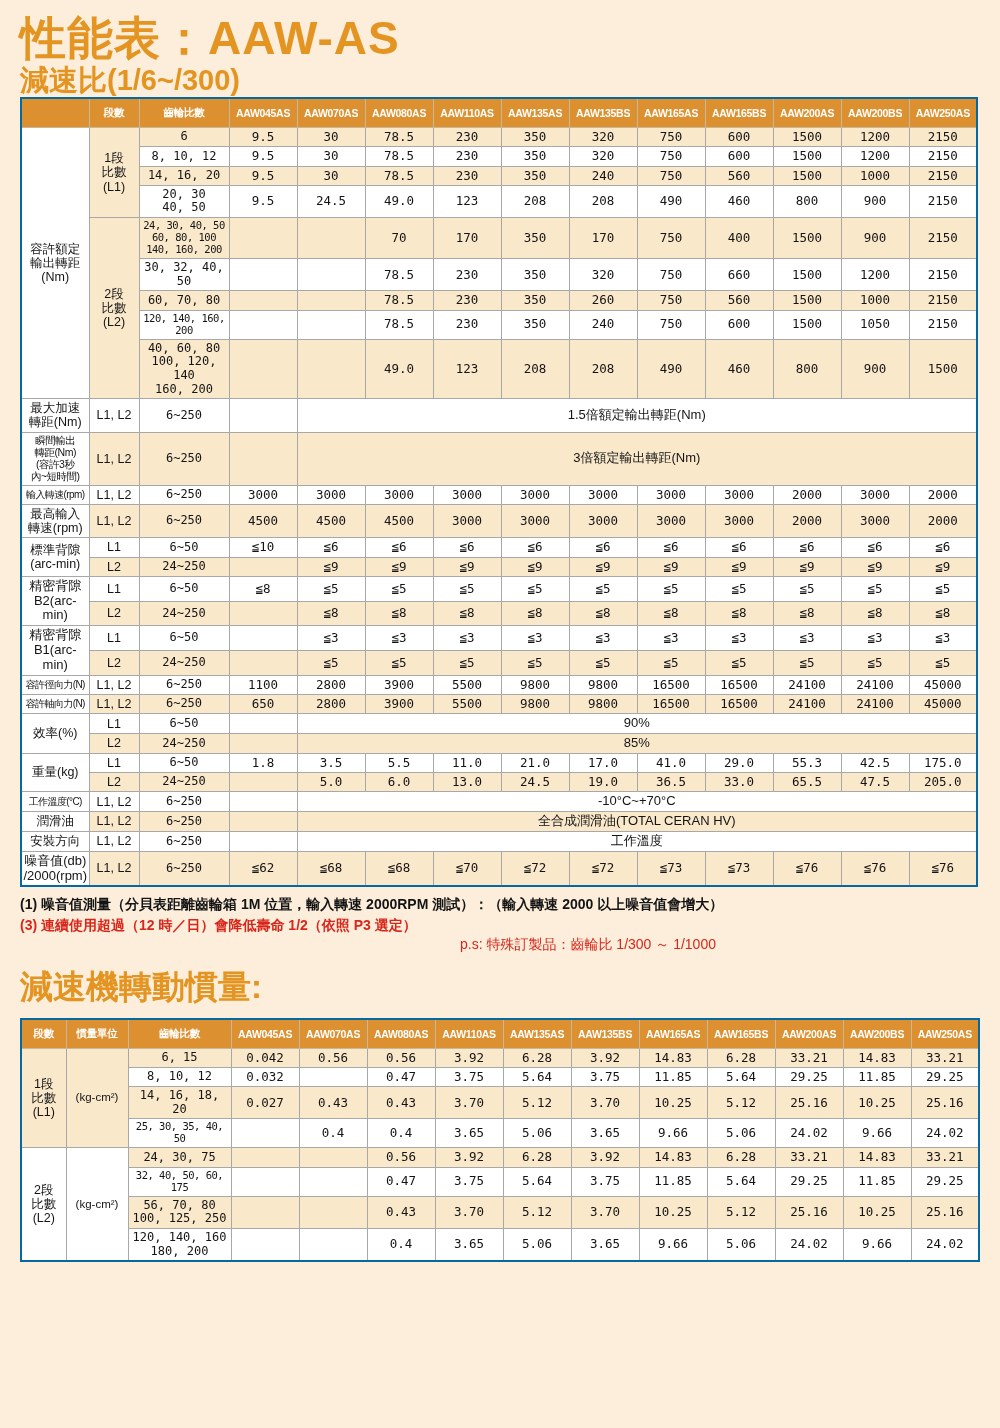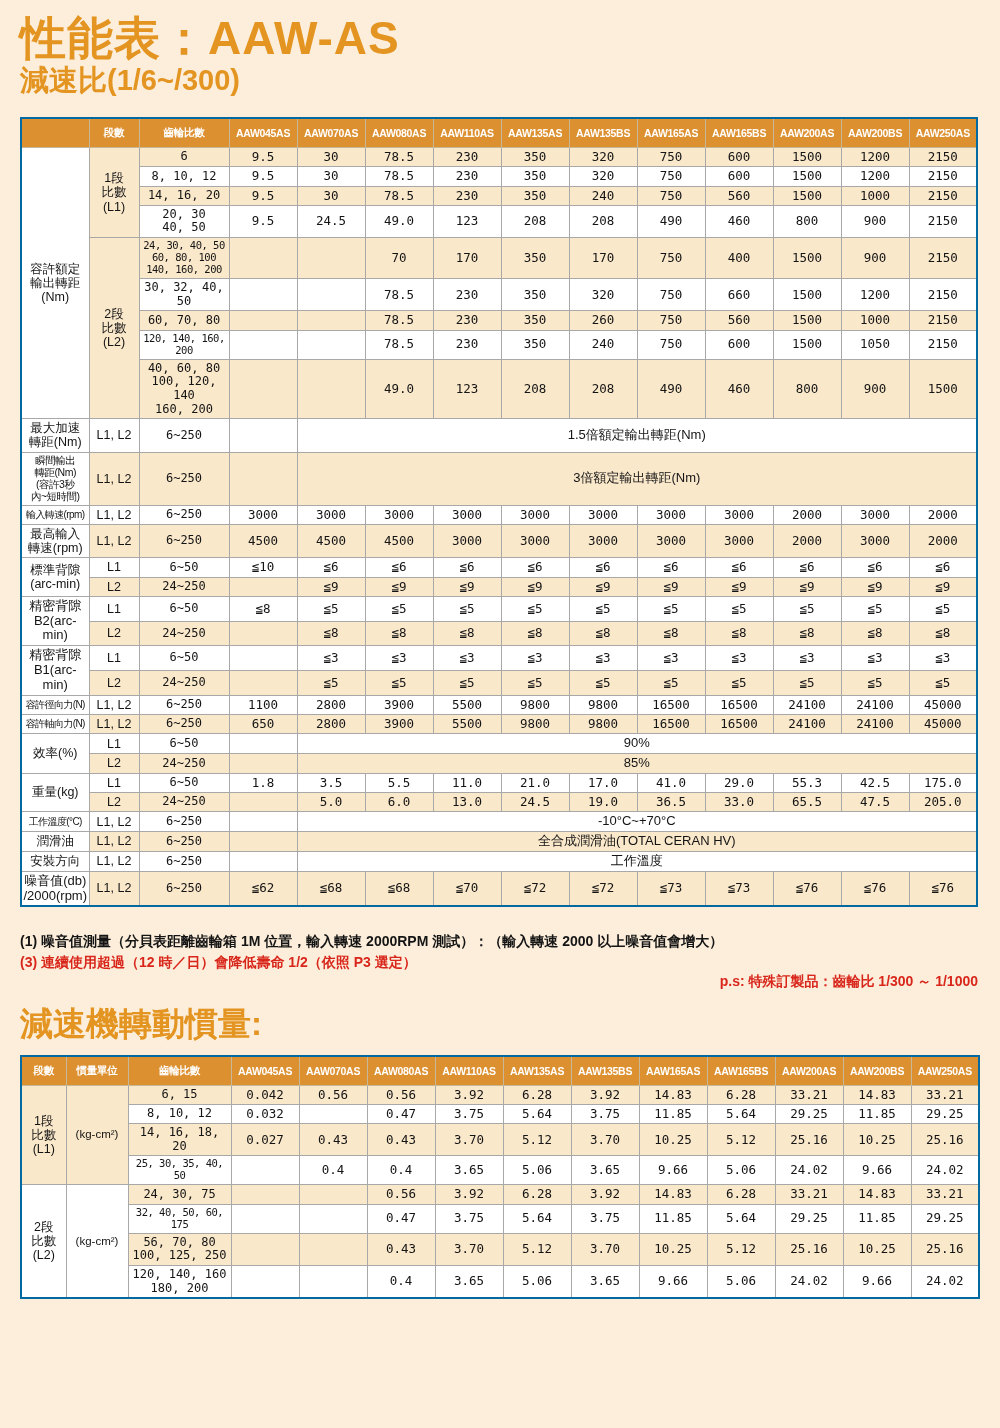--- a/index.html
+++ b/index.html
@@ -7,44 +7,44 @@
     --red:#C8241A; --note_red:#D9261B; --cream:#FAE8CB; --border_gray:#A8A8A8; --text:#141414;
   }
   *{box-sizing:border-box;}
   html,body{margin:0;padding:0;}
   body{width:1000px;height:1428px;background:var(--page_bg);
        font-family:"Liberation Sans","DejaVu Sans",sans-serif;color:var(--text);overflow:hidden;}
   .page{width:1000px;height:1140px;padding:14px 20px 0 20px;}
   .t1{font-size:46px;font-weight:bold;color:var(--title_orange);line-height:1.08;letter-spacing:1px;}
   .t2{font-size:37px;font-weight:bold;color:var(--title_orange);line-height:1.12;letter-spacing:1px;}
   .t2 .red{color:var(--red);}
-  .t3{font-size:29px;font-weight:bold;color:var(--title_orange);line-height:1.15;margin-bottom:20px;}
+  .t3{font-size:29px;font-weight:bold;color:var(--title_orange);line-height:1.15;margin-bottom:0;}
   table{border-collapse:collapse;table-layout:fixed;width:958px;border:2px solid #0369a1;}
   th{background:var(--header_orange);color:#fff;font-size:10.5px;font-weight:bold;
      padding:7px 0;border:1px solid #c8b89a;letter-spacing:-0.3px;overflow:hidden;}
   td{border:1px solid var(--border_gray);text-align:center;vertical-align:middle;
      padding:2px 1px;font-size:13px;line-height:1.14;white-space:pre-line;overflow:hidden;color:var(--text);}
   tr.c td{background:var(--cream);}
   tr.w td{background:#fff;}
   td.lbl{background:#fff !important;font-size:12.5px;}
   td.bgc{background:var(--cream) !important;}
   td.bgw{background:#fff !important;}
   td.num{font-family:"DejaVu Sans Mono","DejaVu Sans",monospace;font-size:12.5px;}
   td.ratio{font-family:"DejaVu Sans Mono","DejaVu Sans",monospace;font-size:12px;}
   td.seg{font-size:12.5px;}
   td.unit{font-size:11.5px;}
   td.merged{font-size:13px;}
   td.sm{font-size:10.5px;letter-spacing:-0.5px;}
   td.sm1{font-size:13px;}
   td.xs{font-size:10px;letter-spacing:-0.6px;white-space:nowrap;}
-  .notes{width:958px;margin:24px 0 2px 0;font-size:14px;font-weight:bold;line-height:1.45;}
+  .notes{width:958px;margin:7px 0 2px 0;font-size:14px;font-weight:bold;line-height:1.45;}
   .notes .row2{display:flex;}
   .notes .n2{width:440px;flex:none;}
   .notes .redtxt{color:var(--note_red);}
-  .ps{margin-left:440px;color:var(--note_red);font-weight:bold;font-size:14px;line-height:1.4;text-align:right;}
+  .ps{margin-left:440px;color:var(--note_red);font-weight:normal;font-size:14px;line-height:1.4;}
   .sec2{font-size:33px;font-weight:bold;color:var(--title_orange);margin:10px 0 8px 0;}
 </style>
 </head>
 <body>
 
 <div class="page">
   <div class="t1">性能表：AAW-AS</div>
   <div class="t3">減速比(1/6~/300)</div>
 
   <table id="t1">

